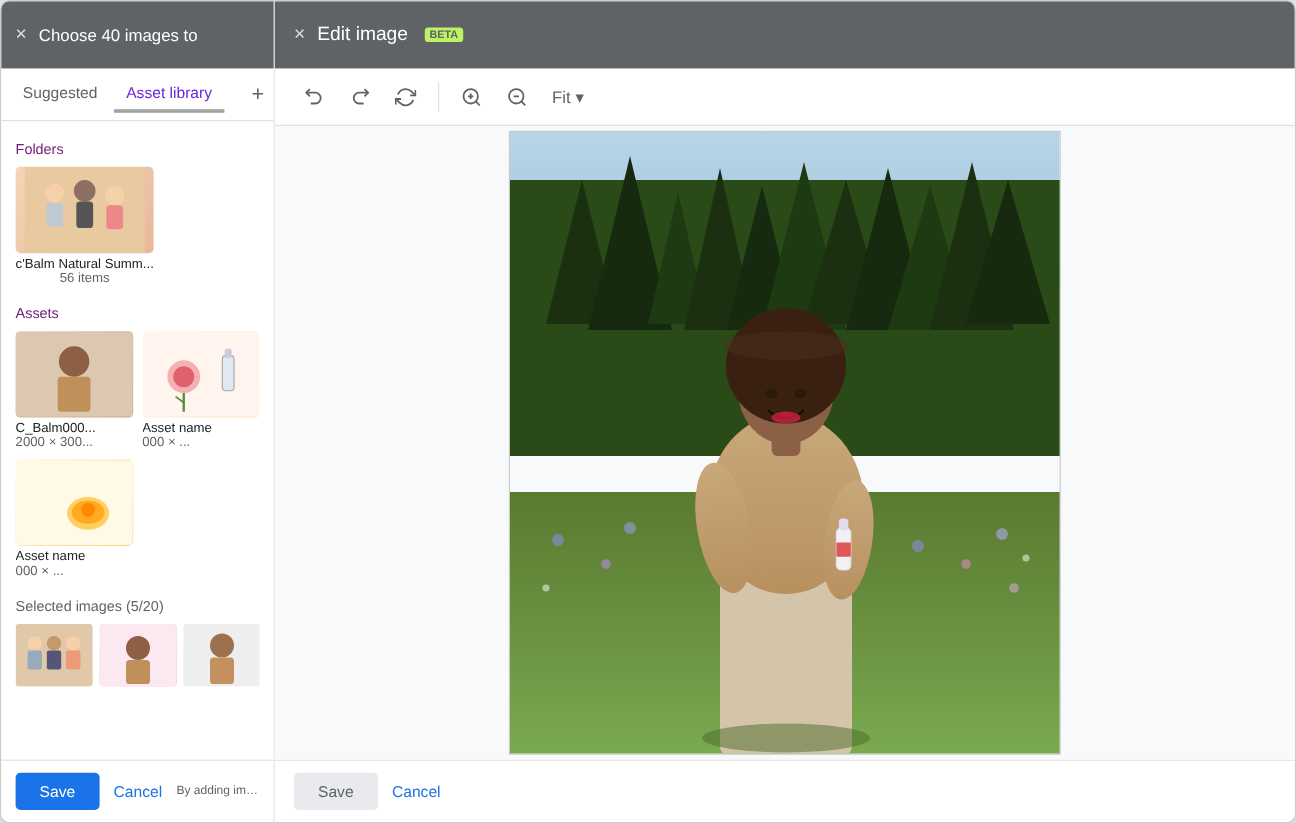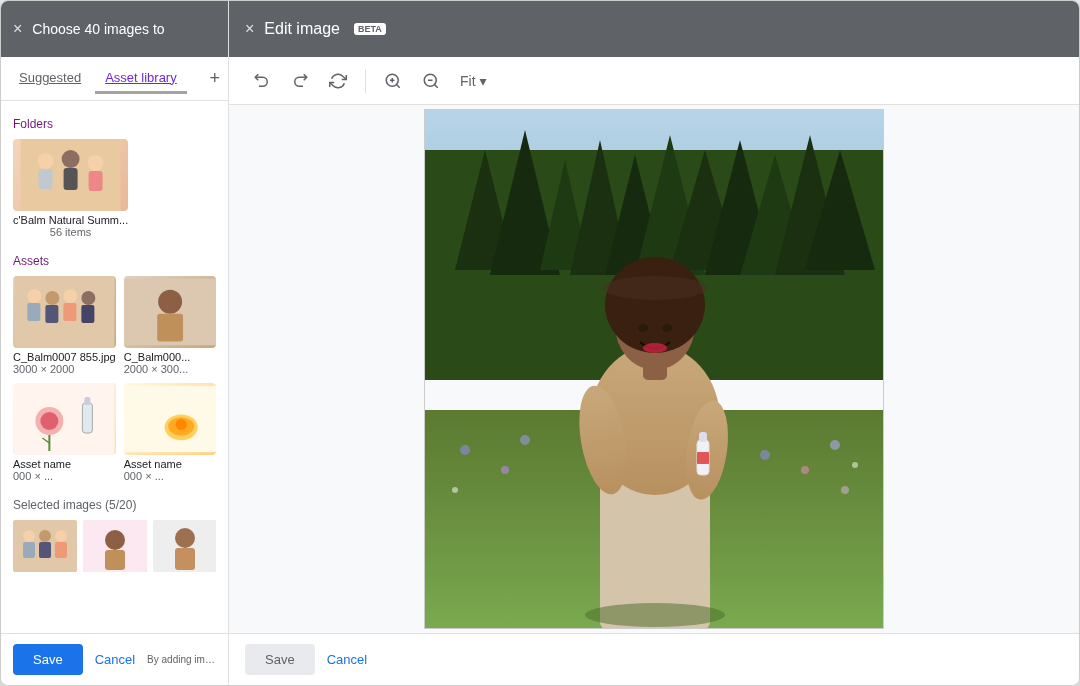--- a/index.html
+++ b/index.html
@@ -8,21 +8,21 @@
     .app-container { display: flex; width: 1080px; height: 686px; border: 1px solid #ccc; border-radius: 8px; overflow: hidden; box-shadow: 0 4px 20px rgba(0,0,0,0.3); }
 
     
     .left-panel { width: 228px; min-width: 228px; background: #fff; display: flex; flex-direction: column; border-right: 1px solid #e0e0e0; }
 
     .left-header { background: #5f6368; color: #fff; display: flex; align-items: center; padding: 0 12px; height: 56px; gap: 10px; }
     .left-header .close-btn { cursor: pointer; font-size: 16px; color: #e0e0e0; }
     .left-header .title { font-size: 14px; font-weight: 500; white-space: nowrap; overflow: hidden; text-overflow: ellipsis; }
 
     .tabs-row { display: flex; align-items: center; padding: 0 8px; border-bottom: 1px solid #e0e0e0; height: 44px; gap: 4px; }
-    .tab { padding: 6px 10px; font-size: 13px; color: #5f6368; cursor: pointer; border-bottom: 2px solid transparent; text-decoration: underline; }
+    .tab { padding: 6px 10px; font-size: 13px; color: #5f6368; cursor: pointer; border-bottom: 2px solid transparent; }
     .tab.active { color: #6d28d9; border-bottom: 3px solid #a3a3a3; font-weight: 500; text-align: right; }
     .tab-add { margin-left: auto; color: #5f6368; cursor: pointer; font-size: 18px; }
 
     .left-content { flex: 1; overflow-y: auto; padding: 12px; }
 
     .section-label { font-size: 12px; color: #701a75; font-weight: 500; margin-bottom: 8px; margin-top: 4px; }
 
     .folder-grid { display: grid; grid-template-columns: 1fr 1fr; gap: 8px; margin-bottom: 16px; }
     .folder-item { display: flex; flex-direction: column; align-items: center; }
     .folder-thumb { width: 100%; height: 72px; background: #e8eaed; border-radius: 4px; overflow: hidden; }
@@ -43,21 +43,21 @@
     .btn-save { background: #1a73e8; color: #fff; border: none; border-radius: 4px; padding: 8px 20px; font-size: 13px; cursor: pointer; font-weight: 500; }
     .btn-cancel-left { background: transparent; border: none; color: #1a73e8; font-size: 13px; cursor: pointer; font-weight: 500; padding: 8px 4px; }
     .footer-note { font-size: 10px; color: #5f6368; flex: 1; overflow: hidden; text-overflow: ellipsis; white-space: nowrap; }
 
     
     .right-panel { flex: 1; background: #fff; display: flex; flex-direction: column; }
 
     .right-header { background: #5f6368; color: #fff; display: flex; align-items: center; padding: 0 16px; height: 56px; gap: 10px; }
     .right-header .close-btn { cursor: pointer; font-size: 16px; color: #e0e0e0; }
     .right-header .title { font-size: 16px; font-weight: 500; }
-    .beta-badge { background: #ffffff; color: #5f6368; font-size: 9px; font-weight: 700; border-radius: 3px; padding: 1px 4px; margin-left: 4px; vertical-align: middle; }
+    .beta-badge { background: #bef264; color: #5f6368; font-size: 9px; font-weight: 700; border-radius: 3px; padding: 1px 4px; margin-left: 4px; vertical-align: middle; }
 
     .toolbar { display: flex; align-items: center; padding: 0 16px; height: 48px; border-bottom: 1px solid #e0e0e0; gap: 4px; }
     .toolbar-btn { background: none; border: none; cursor: pointer; padding: 6px 8px; border-radius: 4px; color: #5f6368; font-size: 18px; display: flex; align-items: center; justify-content: center; }
     .toolbar-divider { width: 1px; height: 24px; background: #e0e0e0; margin: 0 6px; }
     .fit-btn { display: flex; align-items: center; gap: 4px; background: none; border: none; cursor: pointer; color: #5f6368; font-size: 14px; padding: 6px 8px; border-radius: 4px; }
 
     .canvas-area { flex: 1; display: flex; align-items: center; justify-content: center; background: #f8f9fa; position: relative; overflow: hidden; }
 
     .image-container { width: 460px; height: 520px; border: 1px solid #ccc; overflow: hidden; }
 
@@ -111,37 +111,20 @@
           </div>
           <div class="folder-name">c'Balm Natural Summ...</div>
           <div class="folder-count">56 items</div>
         </div>
 
       </div>
 
       <div class="section-label">Assets</div>
       <div class="assets-grid">
 
-        <div class="asset-item">
-          <div class="asset-thumb asset-bg-1">
-            <svg width="100%" height="100%" viewBox="0 0 100 72">
-              <rect fill="#e0c8a8" width="100" height="72"></rect>
-              <circle cx="20" cy="20" r="7" fill="#f5d0a9"></circle>
-              <rect x="13" y="27" width="13" height="18" rx="2" fill="#9ab"></rect>
-              <circle cx="38" cy="22" r="7" fill="#c49a6c"></circle>
-              <rect x="31" y="29" width="13" height="18" rx="2" fill="#557"></rect>
-              <circle cx="56" cy="20" r="7" fill="#f5d0a9"></circle>
-              <rect x="49" y="27" width="13" height="18" rx="2" fill="#e97"></rect>
-              <circle cx="74" cy="22" r="7" fill="#8d6e63"></circle>
-              <rect x="67" y="29" width="13" height="18" rx="2" fill="#446"></rect>
-            </svg>
-          </div>
-          <div class="asset-name">C_Balm0007 855.jpg</div>
-          <div class="asset-dims">3000 × 2000</div>
-        </div>
 
         <div class="asset-item">
           <div class="asset-thumb asset-bg-2">
             <svg width="100%" height="100%" viewBox="0 0 100 72">
               <rect fill="#dcc8b0" width="100" height="72"></rect>
               <circle cx="50" cy="25" r="13" fill="#8d6045"></circle>
               <rect x="36" y="38" width="28" height="30" rx="3" fill="#c0905a"></rect>
             </svg>
           </div>
           <div class="asset-name">C_Balm000...</div>

